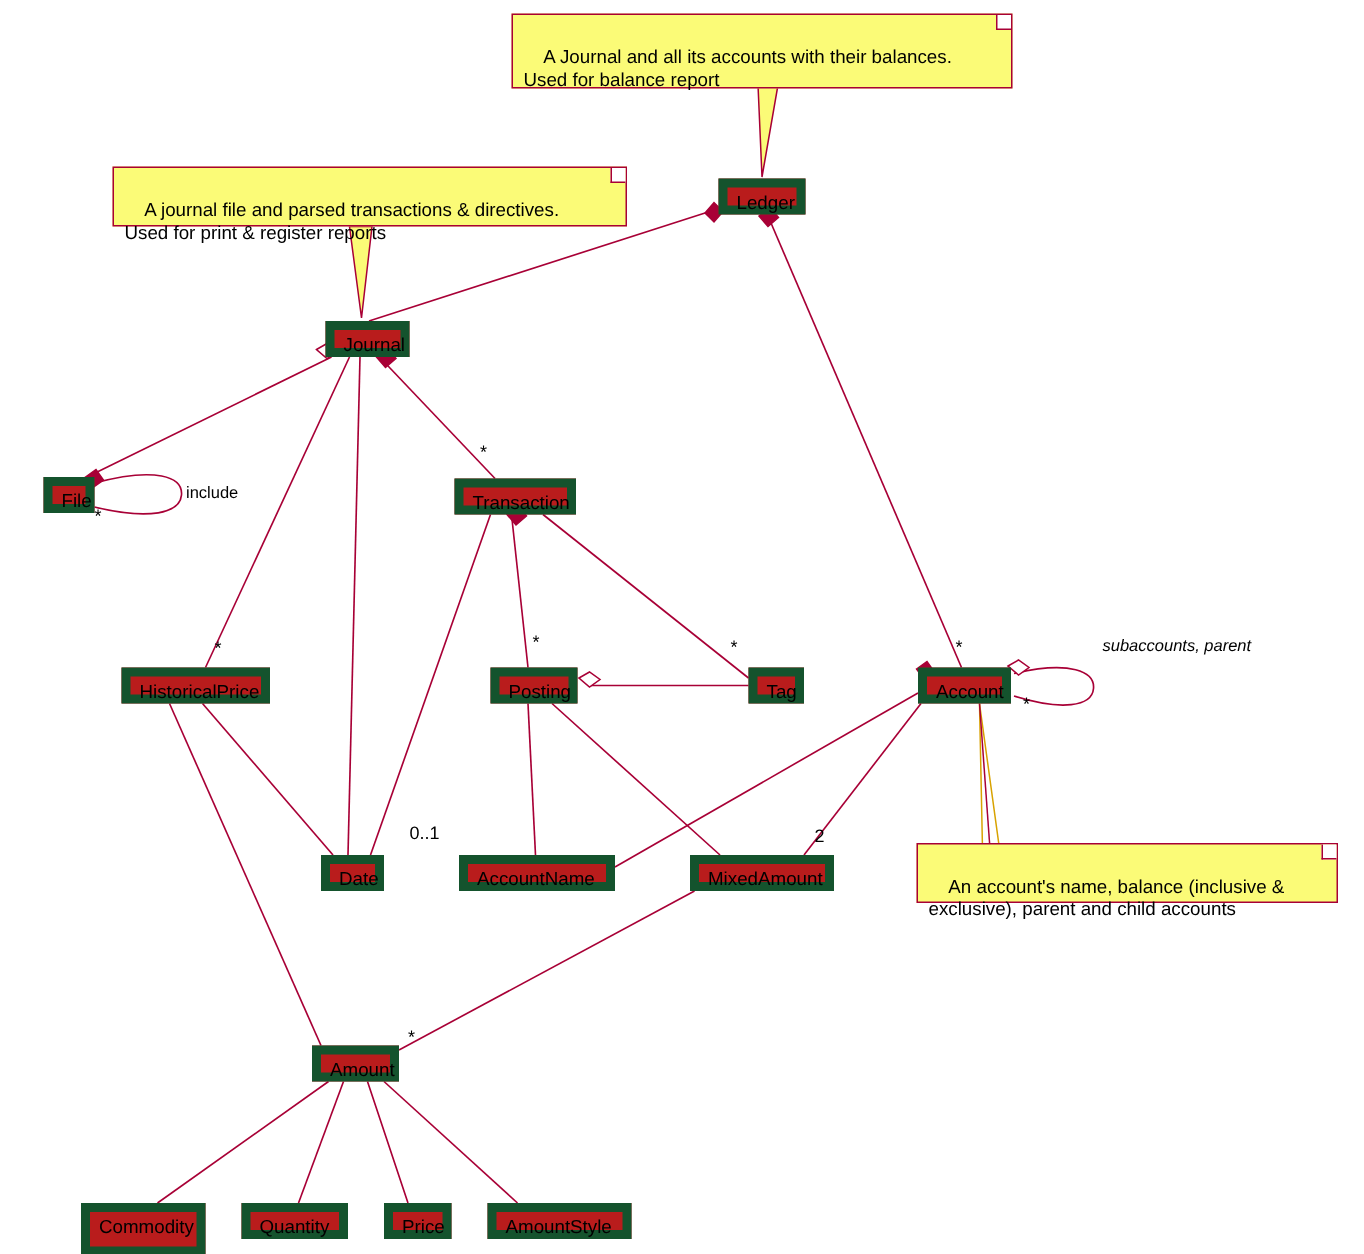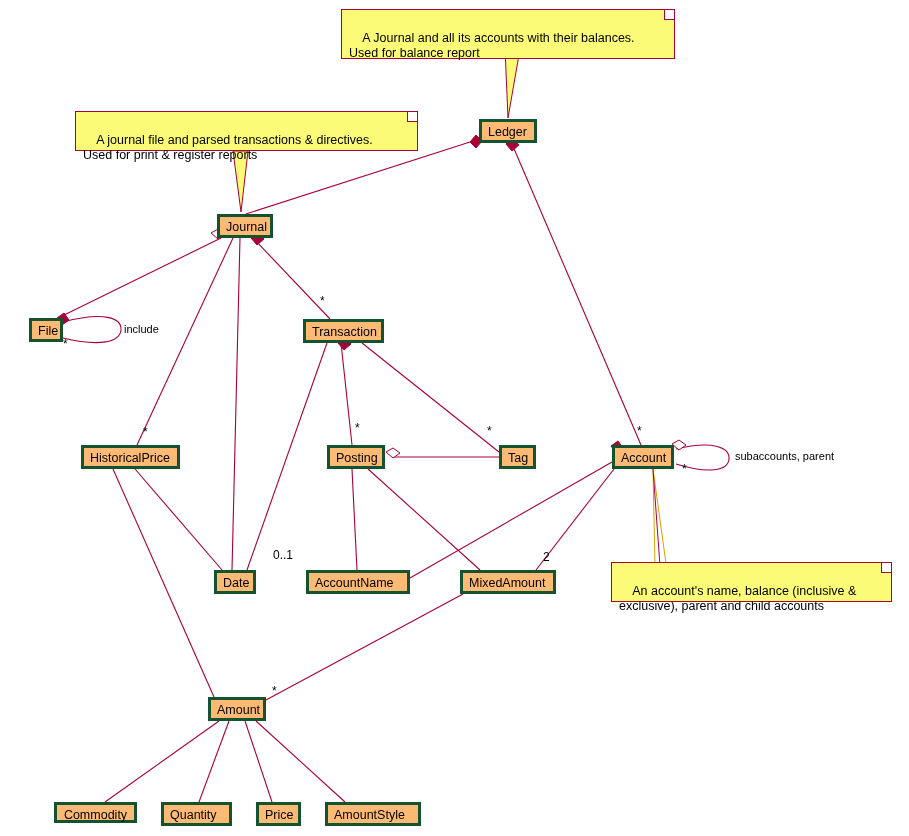--- a/index.html
+++ b/index.html
@@ -18,22 +18,22 @@
   svg.edges {
     position: absolute;
     left: 0;
     top: 0;
     width: 909px;
     height: 836px;
   }
   .cls {
     position: absolute;
     box-sizing: border-box;
-    background: #fdba74;
-    border: 3px solid #14532d;
+    background: #b91c1c;
+    border: 6px solid #14532d;
     color: #000000;
     font-size: 12.5px;
     line-height: 1;
     padding: 4px 6px 5px 6px;
     white-space: nowrap;
     z-index: 3;
   }
   .note {
     position: absolute;
     box-sizing: border-box;
@@ -181,21 +181,21 @@
   </div>
   <div class="cls" style="left:306px; top:570px; width:104px; height:24px;">
     <span>AccountName</span>
   </div>
   <div class="cls" style="left:460px; top:570px; width:96px; height:24px;">
     <span>MixedAmount</span>
   </div>
   <div class="cls" style="left:208px; top:697px; width:58px; height:24px;">
     <span>Amount</span>
   </div>
-  <div class="cls" style="left:54px; top:802px; width:83px; height:21px;text-align:center;">
+  <div class="cls" style="left:54px; top:802px; width:83px; height:35px;text-align:center;">
     <span>Commodity</span>
   </div>
   <div class="cls" style="left:161px; top:802px; width:71px; height:24px;">
     <span>Quantity</span>
   </div>
   <div class="cls" style="left:256px; top:802px; width:45px; height:24px;">
     <span>Price</span>
   </div>
   <div class="cls" style="left:325px; top:802px; width:96px; height:24px;">
     <span>AmountStyle</span>
@@ -208,21 +208,21 @@
   <div class="note" style="left:75px; top:111px; width:343px; height:40px;">
     <span>A journal file and parsed transactions &amp; directives.
 Used for print &amp; register reports</span>
   </div>
   <div class="note" style="left:611px; top:562px; width:281px; height:40px;">
     <span>An account's name, balance (inclusive &amp;
 exclusive), parent and child accounts</span>
   </div>
 
   <div class="lbl" style="left:124px; top:323px;">include</div>
-  <div class="lbl" style="left:735px; top:450px;">subaccounts, parent</div>
+  <div class="lbl" style="left:735px; top:425px;font-style:italic;">subaccounts, parent</div>
 
   <div class="mult" style="left:63px; top:337px;">*</div>
   <div class="mult" style="left:320px; top:294px;">*</div>
   <div class="mult" style="left:143px; top:425px;">*</div>
   <div class="mult" style="left:355px; top:421px;">*</div>
   <div class="mult" style="left:487px; top:424px;">*</div>
   <div class="mult" style="left:637px; top:424px;">*</div>
   <div class="mult" style="left:682px; top:462px;">*</div>
   <div class="mult" style="left:273px; top:548px;">0..1</div>
   <div class="mult" style="left:543px; top:550px;">2</div>

